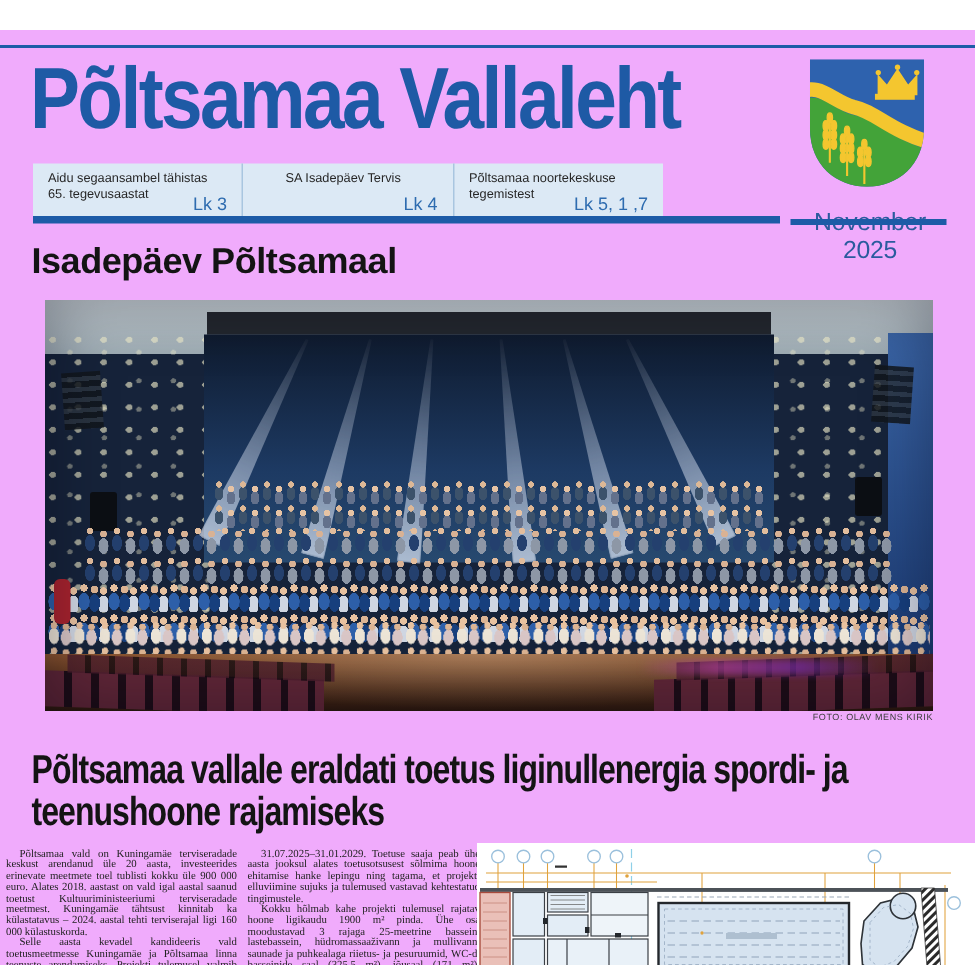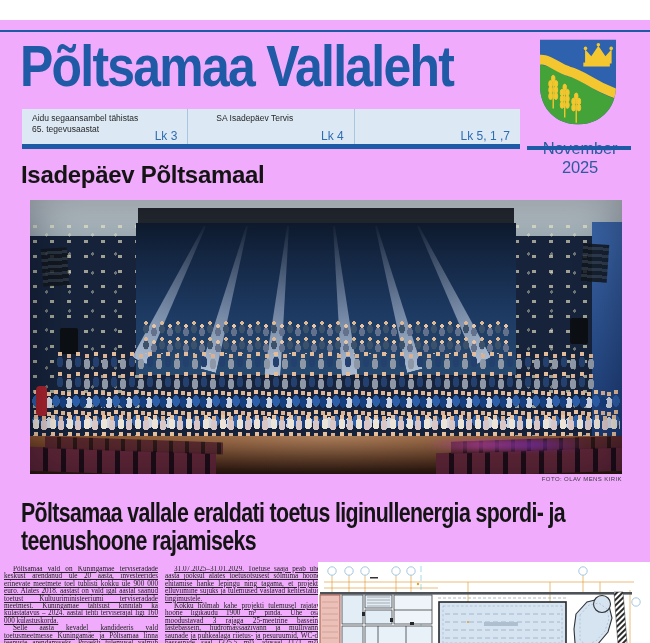--- a/index.html
+++ b/index.html
@@ -6,21 +6,21 @@
   .page{position:relative;width:650px;height:643px;background:#f0abfc;overflow:hidden;
         font-family:"Liberation Sans",sans-serif;color:#1a1a1a;margin-top:20px;}
 
   
   .top-rule{position:absolute;left:0;top:10px;width:650px;height:2px;background:#1d5ba7;}
   .masthead-title{position:absolute;left:20px;top:14px;font-size:58px;font-weight:700;
         color:#1e5aa5;letter-spacing:-2px;white-space:nowrap;
         transform:scaleX(.86);transform-origin:left top;line-height:1.1;}
 
   
-  .teaser-bar{position:absolute;left:22px;top:89px;width:498px;height:35px;background:#dce9f5;
+  .teaser-bar{position:absolute;left:22px;top:89px;width:420px;height:35px;background:#dce9f5;
         display:flex;}
   .teaser-item{position:relative;flex:1 1 33%;padding:4px 8px 2px 10px;}
   .teaser-item + .teaser-item{border-left:1px solid #a9c6e0;}
   .teaser-label{font-size:8.5px;line-height:1.25;color:#262626;max-width:120px;}
   .teaser-item:nth-child(2) .teaser-label{margin-left:18px;}
   .teaser-page{position:absolute;right:10px;bottom:1px;font-size:12px;font-weight:400;color:#2e6cb0;}
   .teaser-rule{position:absolute;left:22px;top:124px;width:498px;height:5px;background:#1d5ba7;}
 
   .crest{position:absolute;left:531px;top:16px;}
   .issue-date{position:absolute;left:528px;top:119px;width:104px;text-align:center;
@@ -99,21 +99,21 @@
 
   .photo-credit{position:absolute;left:30px;top:456px;width:592px;text-align:right;
         font-size:6px;letter-spacing:.4px;color:#3b3b3b;}
 
   
   .headline-2{position:absolute;left:21px;top:479px;width:770px;font-size:27px;font-weight:700;
         letter-spacing:-.8px;line-height:1.04;color:#141414;
         transform:scaleX(.79);transform-origin:left top;}
   .body-col{position:absolute;top:546px;font-family:"Liberation Serif",serif;font-size:7.2px;
         line-height:1.03;text-align:justify;color:#222;height:97px;overflow:hidden;}
-  .body-col p{margin:0;text-indent:9px;text-decoration:underline;}
+  .body-col p{margin:0;text-indent:9px;}
   .col-1{left:4px;width:154px;}
   .col-2{left:165px;width:155px;}
 
   .plan{position:absolute;left:318px;top:542px;width:332px;height:101px;background:#fff;}
 </style>
 </head>
 <body>
 
 <div class="page">
 
@@ -124,20 +124,21 @@
   <div class="teaser-bar">
     <div class="teaser-item">
       <div class="teaser-label">Aidu segaansambel tähistas 65. tegevusaastat</div>
       <div class="teaser-page">Lk 3</div>
     </div>
     <div class="teaser-item">
       <div class="teaser-label">SA Isadepäev Tervis</div>
       <div class="teaser-page">Lk 4</div>
     </div>
     <div class="teaser-item">
+      <div class="teaser-label">Põltsamaa noortekeskuse tegemistest</div>
       <div class="teaser-page">Lk 5, 1 ,7</div>
     </div>
   </div>
   <div class="teaser-rule"></div>
 
   <svg class="crest" width="94" height="92" viewBox="0 0 96 104">
     <defs>
         <clipPath id="shield">
           <path d="M5,4 H91 V56 C91,84 71,100 48,100 C25,100 5,84 5,56 Z"></path>
         </clipPath>

